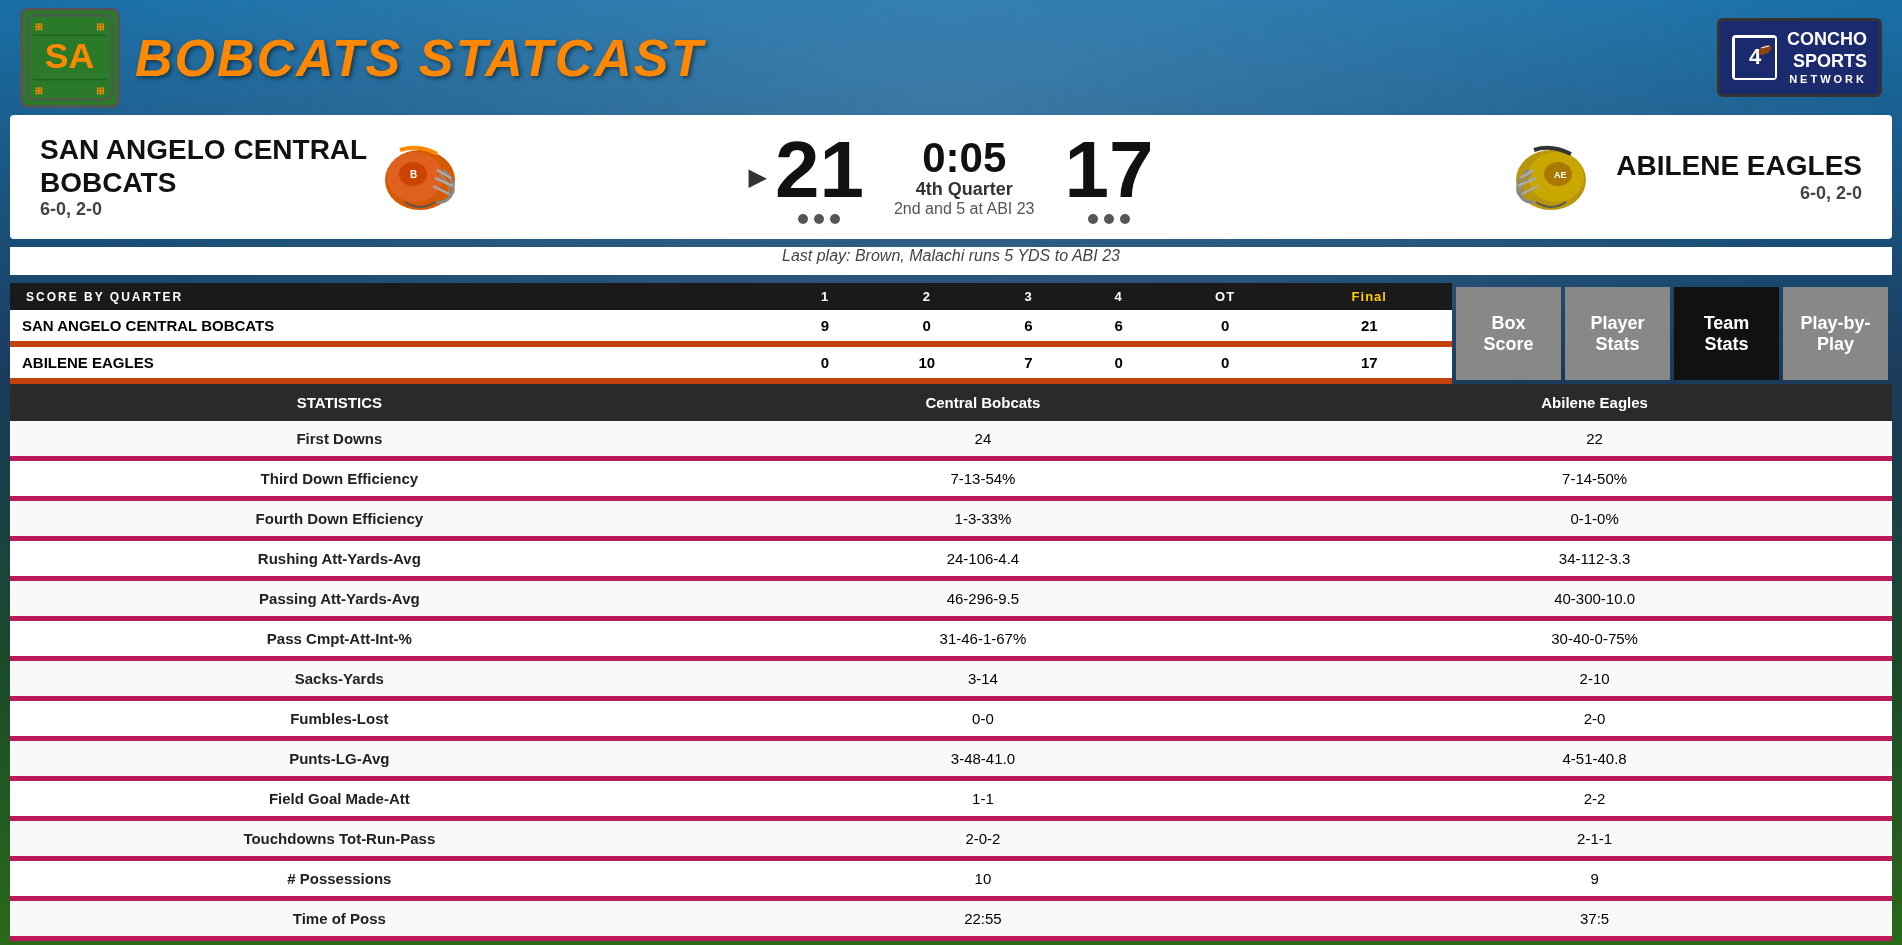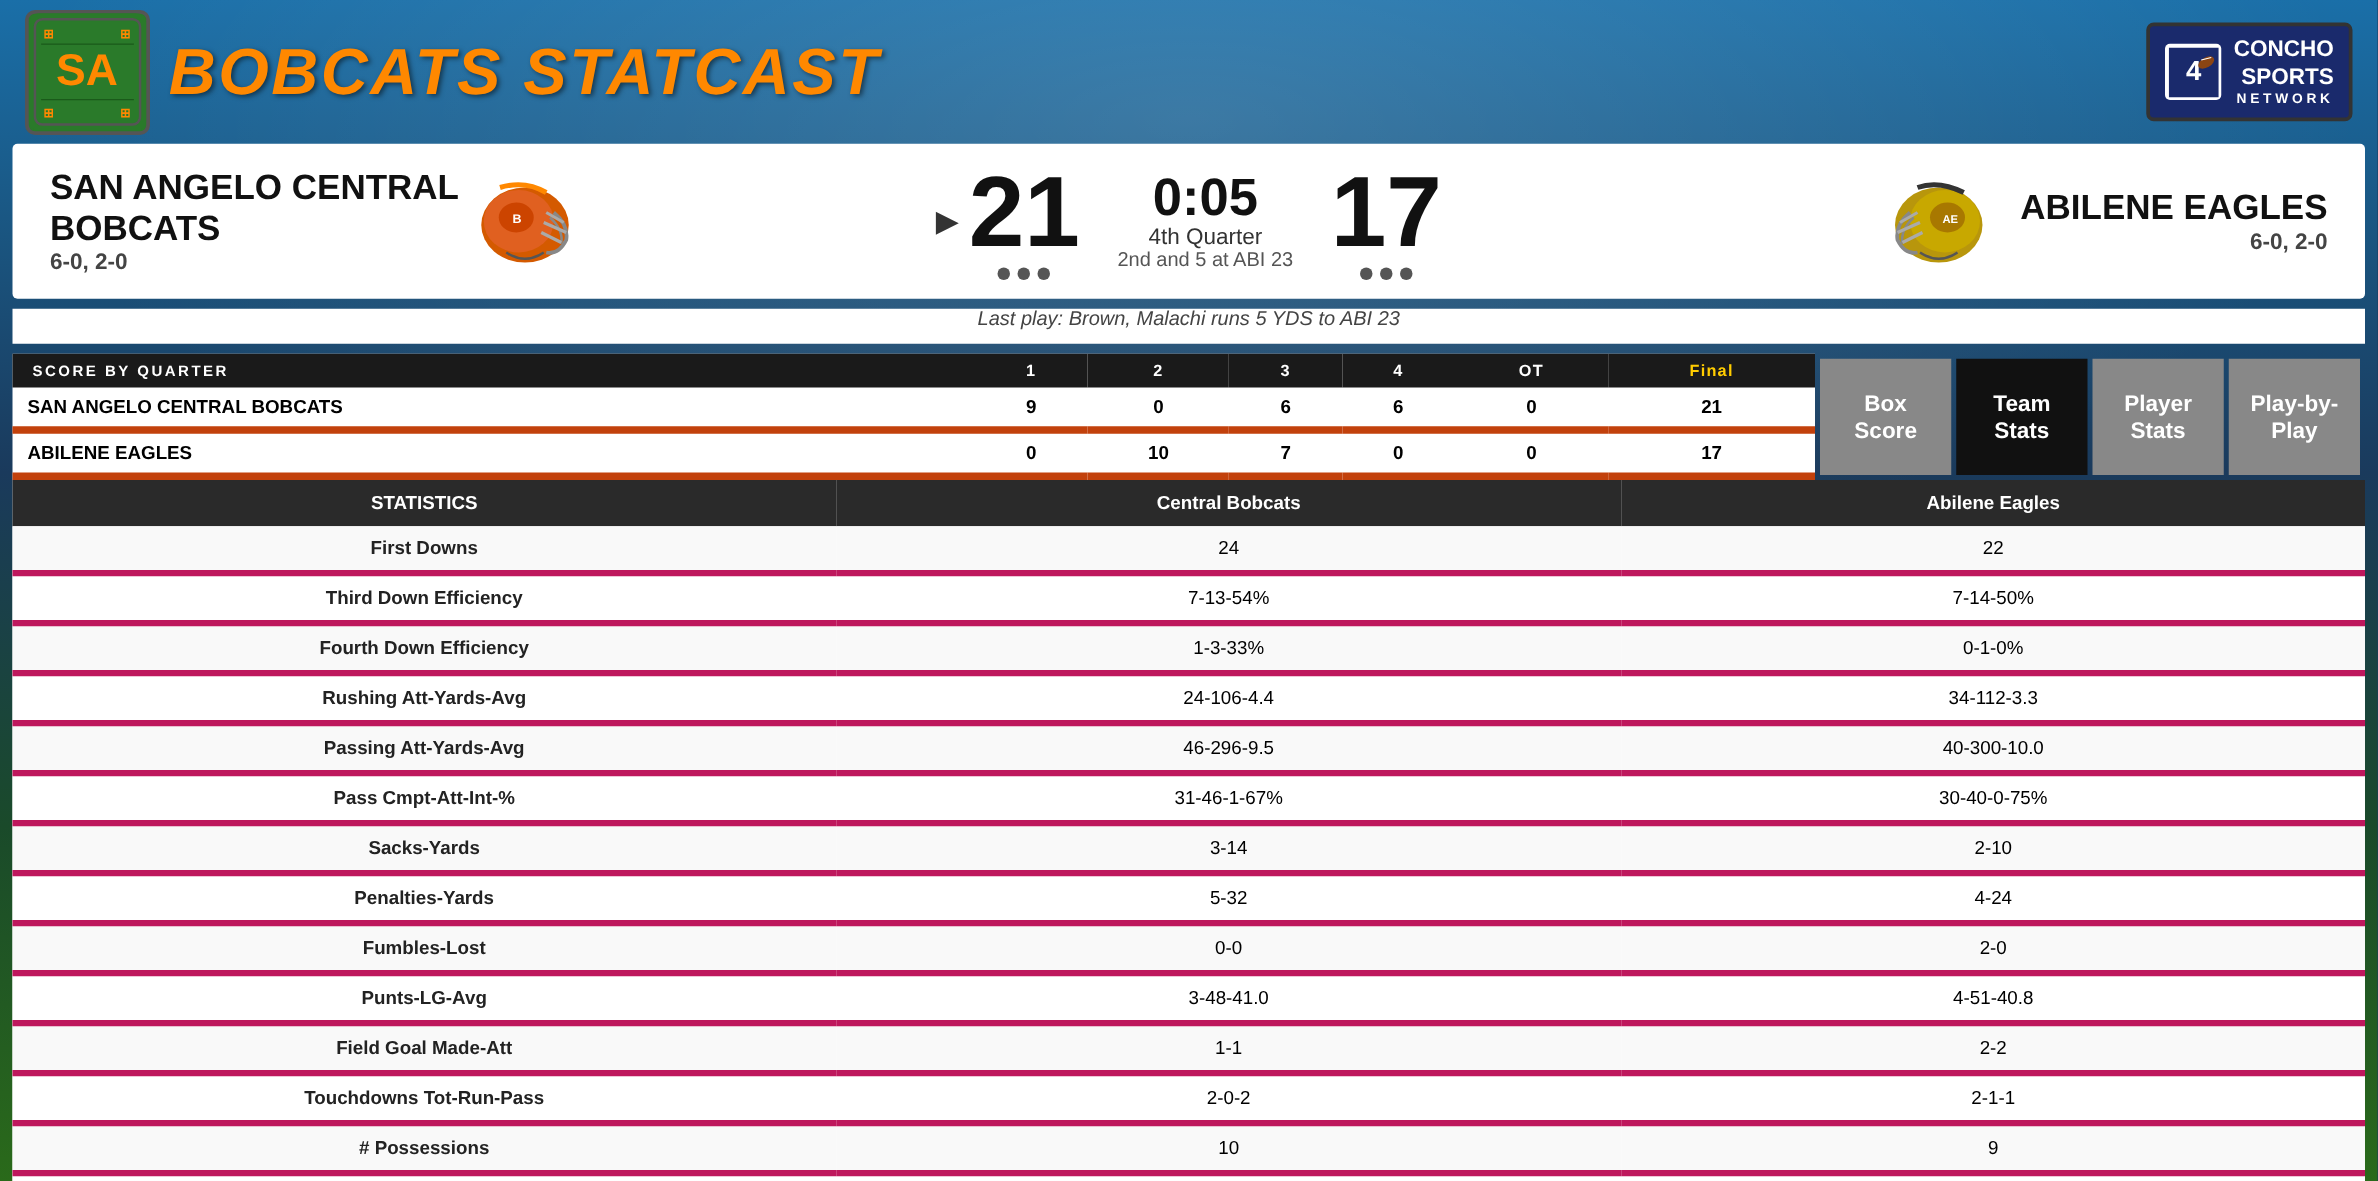--- a/index.html
+++ b/index.html
@@ -165,21 +165,21 @@
 
     .game-clock {
       font-size: 42px;
       font-weight: 900;
       color: #111;
       line-height: 1;
     }
 
     .game-quarter {
       font-size: 18px;
-      font-weight: 400;
+      font-weight: 700;
       color: #333;
     }
 
     .game-situation {
       font-size: 16px;
       color: #555;
     }
 
     .score-dots {
       display: flex;
@@ -554,22 +554,22 @@
             <td class="num">0</td>
             <td class="num">0</td>
             <td class="final">17</td>
           </tr>
         </tbody>
       </table>
     </div>
 
     <div class="tabs-panel">
       <button class="tab-btn inactive">Box Score</button>
+      <button class="tab-btn inactive">Player Stats</button>
       <button class="tab-btn active">Team Stats</button>
-      <button class="tab-btn inactive">Player Stats</button>
       <button class="tab-btn inactive">Play-by-Play</button>
     </div>
   </div>
 
   <div class="stats-section">
     <table class="stats-table">
       <thead>
         <tr>
           <th class="stat-name">STATISTICS</th>
           <th>Central Bobcats</th>
@@ -606,25 +606,20 @@
     <td class="stat-label">Pass Cmpt-Att-Int-%</td>
     <td>31-46-1-67%</td>
     <td>30-40-0-75%</td>
   </tr>
           <tr>
     <td class="stat-label">Sacks-Yards</td>
     <td>3-14</td>
     <td>2-10</td>
   </tr>
           <tr>
-    <td class="stat-label">Penalties-Yards</td>
-    <td>5-32</td>
-    <td>4-24</td>
-  </tr>
-          <tr>
     <td class="stat-label">Fumbles-Lost</td>
     <td>0-0</td>
     <td>2-0</td>
   </tr>
           <tr>
     <td class="stat-label">Punts-LG-Avg</td>
     <td>3-48-41.0</td>
     <td>4-51-40.8</td>
   </tr>
           <tr>

